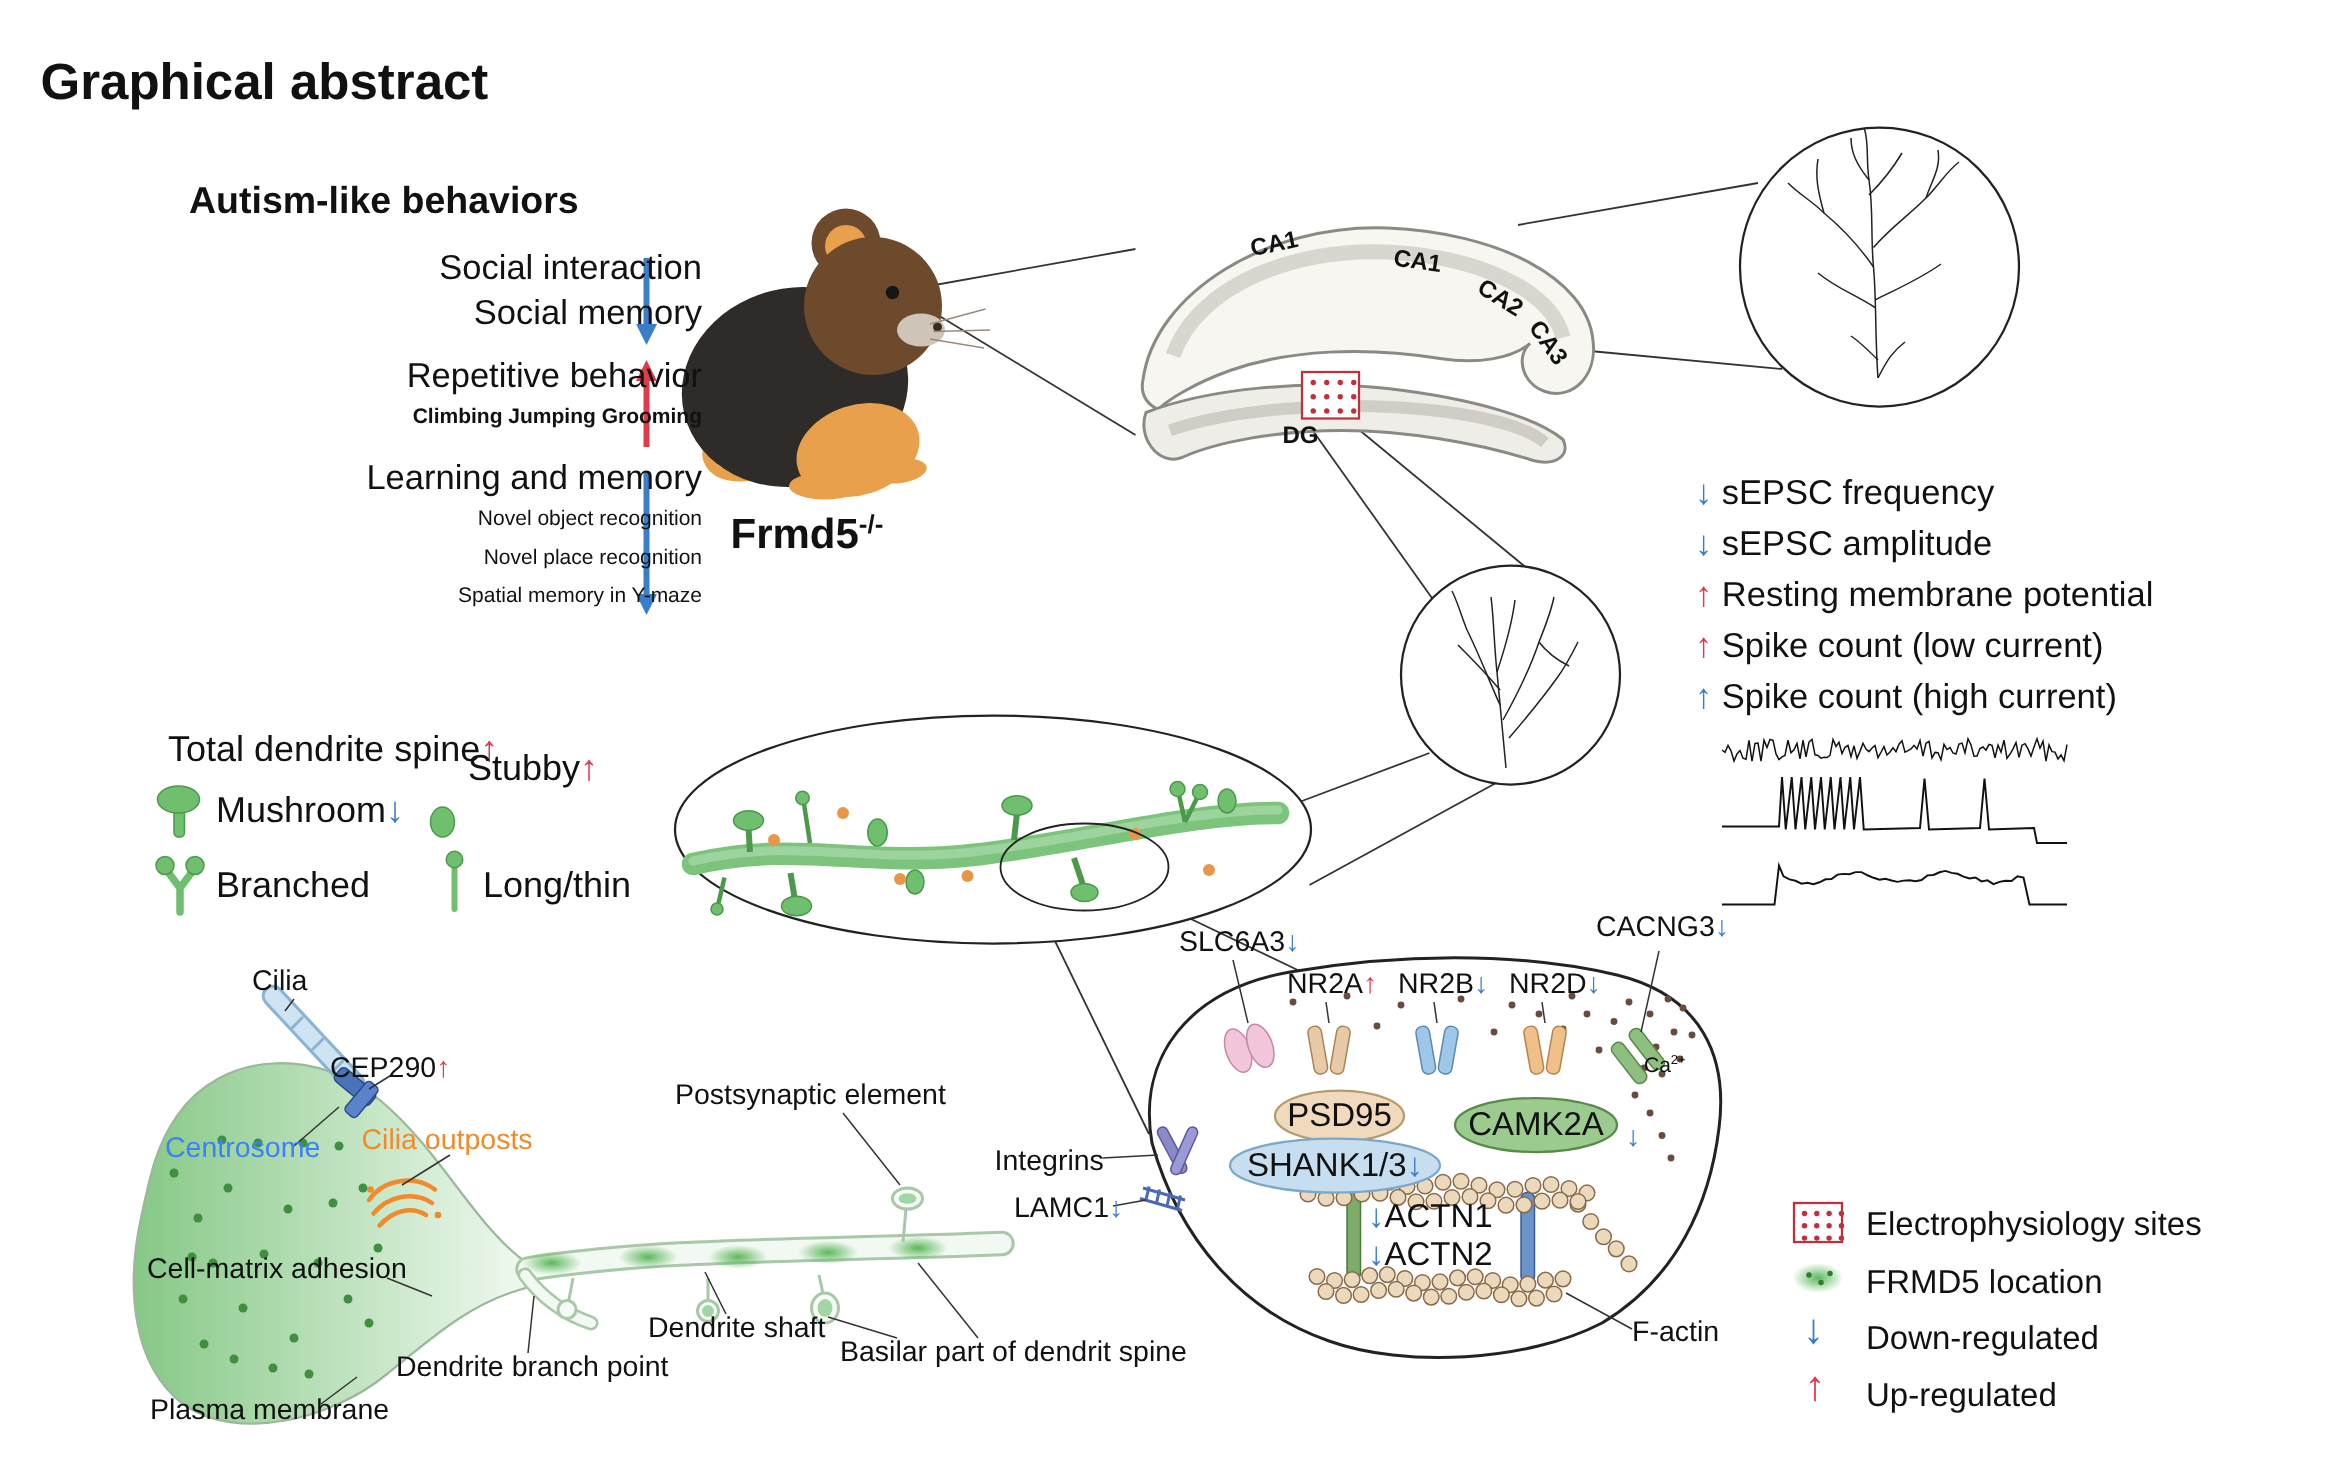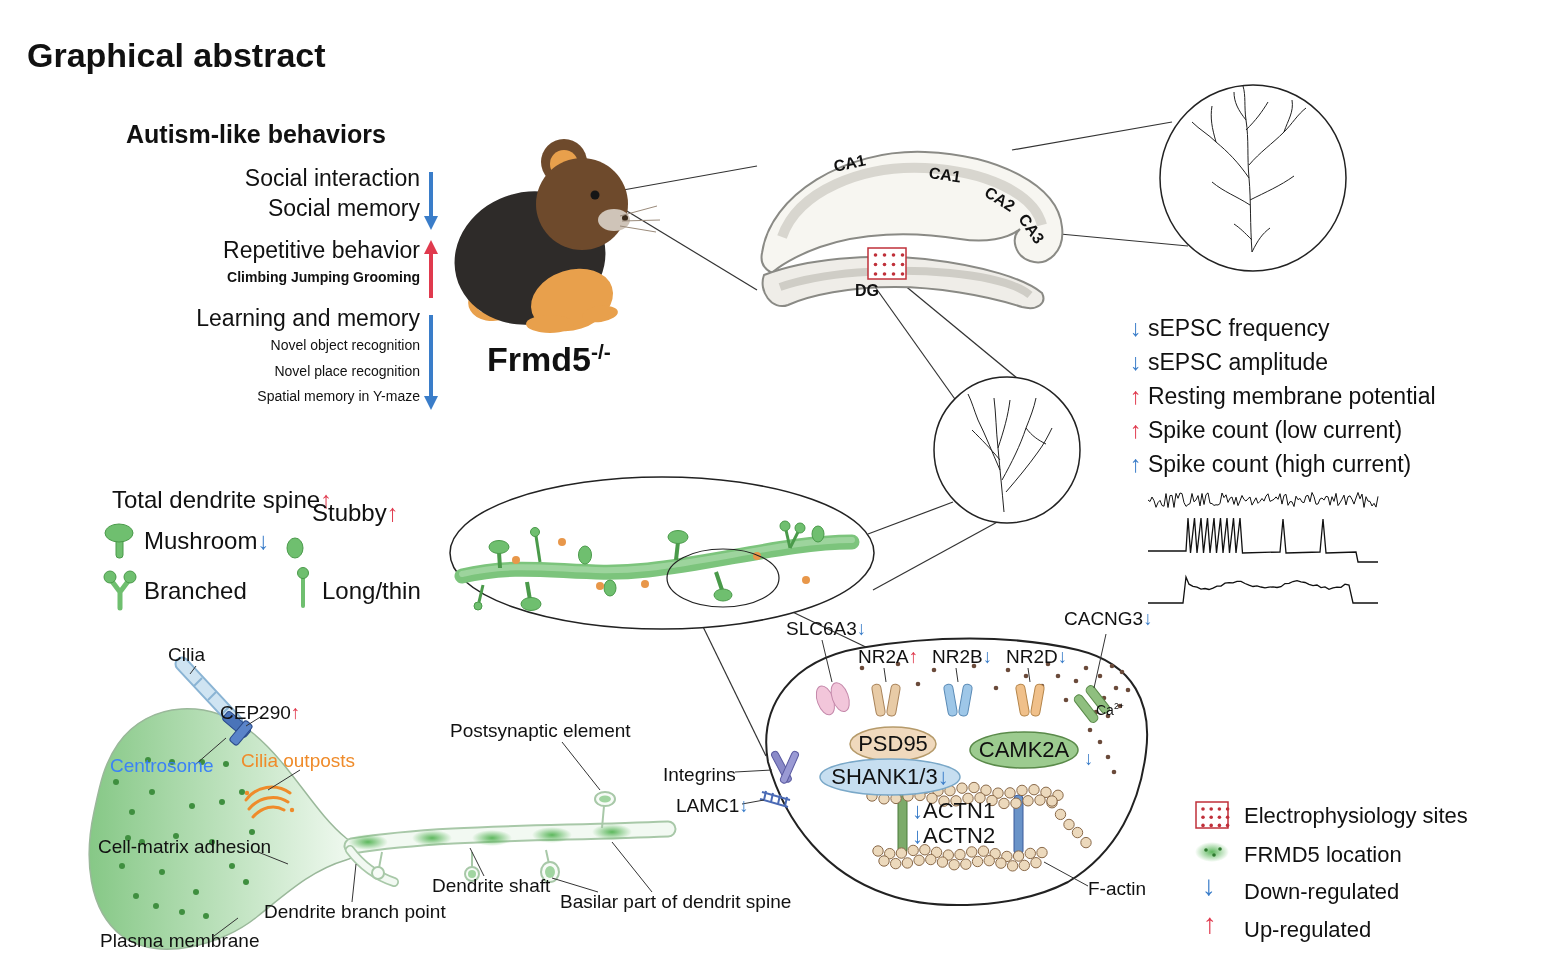--- a/index.html
+++ b/index.html
@@ -3,25 +3,25 @@
 <meta charset="utf-8">
 <style>
   *{margin:0;padding:0;box-sizing:border-box}
   body{background:#fff;font-family:"Liberation Sans",sans-serif;color:#111}
   .canvas{position:relative;width:1552px;height:979px;background:#fff;overflow:hidden}
   svg.art{position:absolute;left:0;top:0}
   .lbl{position:absolute;white-space:nowrap;line-height:1.12;z-index:3}
   .title{font-size:34px;font-weight:700}
   .h1{font-size:25px;font-weight:700}
   .s16{font-size:16px}.s17{font-size:14px}.s18{font-size:22px}.s19{font-size:19px}
-  .s22{font-size:22px}.s23{font-size:23px}.s24{font-size:24px}.s26{font-size:34px}
+  .s22{font-size:22px}.s23{font-size:23px}.s24{font-size:24px}.s26{font-size:28px}
   .b{font-weight:700}
   .red{color:#e03a4e}.blue{color:#3a7dc9}.orange{color:#ef8b2a}.cblue{color:#3b82f6}
   .arr{font-weight:700}
-  .rr{right:1132px;text-align:right}
+  .rr{right:1084px;text-align:right}
   .ctr{transform:translate(-50%,-50%)}
   sup{font-size:0.62em}
 </style>
 </head>
 <body>
 
 <div class="canvas">
 
   <svg class="art" width="1552" height="979" viewBox="0 0 1552 979">
     <defs>

